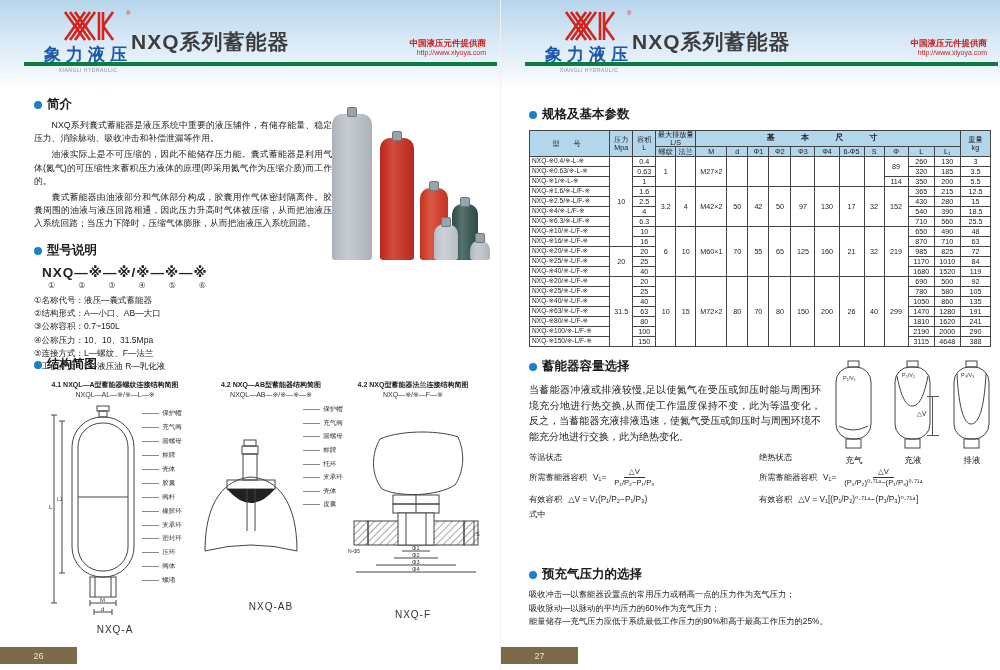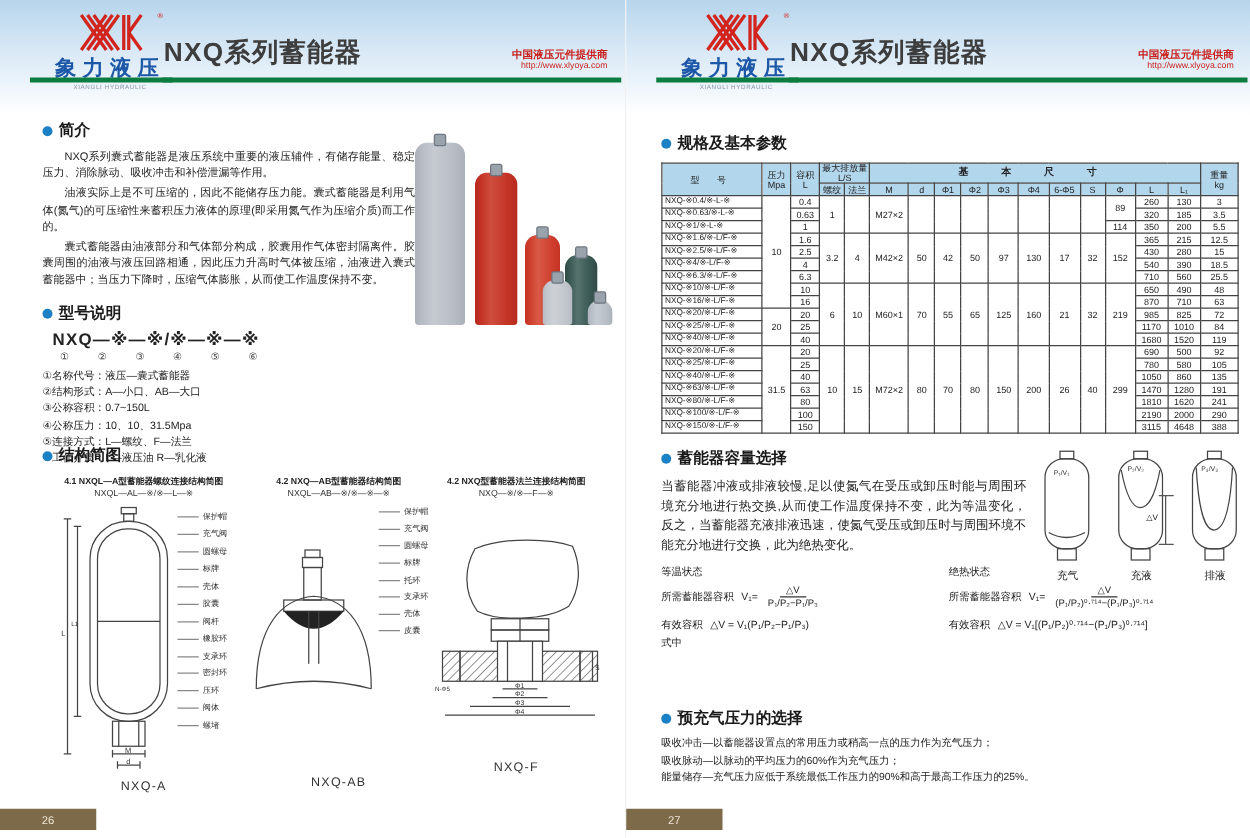--- a/index.html
+++ b/index.html
@@ -115,21 +115,21 @@
   </div>
 
   <div class="sec" style="left:34px;top:96px">
     <div class="sec-title">
       <span class="bullet"></span>
       <span>简介</span>
     </div>
     <div class="intro-text">
         <p>NXQ系列囊式蓄能器是液压系统中重要的液压辅件，有储存能量、稳定压力、消除脉动、吸收冲击和补偿泄漏等作用。</p>
         <p>油液实际上是不可压缩的，因此不能储存压力能。囊式蓄能器是利用气体(氮气)的可压缩性来蓄积压力液体的原理(即采用氮气作为压缩介质)而工作的。</p>
-        <p>囊式蓄能器由油液部分和气体部分构成，胶囊用作气体密封隔离件。胶囊周围的油液与液压回路相通，因此压力升高时气体被压缩，油液进入囊式蓄能器中；当压力下降时，压缩气体膨胀，从而使工作温度保持不变。</p>
+        <p>囊式蓄能器由油液部分和气体部分构成，胶囊用作气体密封隔离件。胶囊周围的油液与液压回路相通，因此压力升高时气体被压缩，从而把油液压入系统回路；当压力下降时，压缩气体膨胀，从而把油液压入系统回路。</p>
       </div>
   </div>
 
   <div class="photo">
       <div class="cyl" style="left: 2px; top: 22px; width: 40px; height: 146px; background: linear-gradient(90deg, rgba(0, 0, 0, 0.28), rgba(255, 255, 255, 0.4) 38%, rgba(0, 0, 0, 0.28)), rgb(185, 190, 198); background-blend-mode: soft-light, normal;">
         <div class="cyl-cap"></div>
       </div>
       <div class="cyl" style="left: 50px; top: 46px; width: 34px; height: 122px; background: linear-gradient(90deg, rgba(0, 0, 0, 0.28), rgba(255, 255, 255, 0.4) 38%, rgba(0, 0, 0, 0.28)), rgb(196, 53, 39); background-blend-mode: soft-light, normal;">
         <div class="cyl-cap"></div>
       </div>
@@ -309,21 +309,21 @@
               <div class="dlabel" style="height: 13.6px;">
                 <span class="leader"></span>
                 <span>壳体</span>
               </div>
               <div class="dlabel" style="height: 13.6px;">
                 <span class="leader"></span>
                 <span>皮囊</span>
               </div>
             </div>
         </div>
-        <div class="diag-name" style="margin-top:64px">NXQ-AB</div>
+        <div class="diag-name" style="margin-top:44px">NXQ-AB</div>
       </div>
 
       <div class="diag-block" style="width:134px">
         <div class="diag-cap1">4.2 NXQ型蓄能器法兰连接结构简图</div>
         <div class="diag-cap2">NXQ—※/※—F—※</div>
         <div class="diag-flex" style="margin-top:30px">
           <svg class="tech" width="134" height="148" viewBox="0 0 134 148" stroke-width="1">
             <defs>
               <pattern id="hatch" width="5" height="5" patternUnits="userSpaceOnUse" patternTransform="rotate(45)">
                 <line x1="0" y1="0" x2="0" y2="5" stroke="#555" stroke-width="1"></line>

